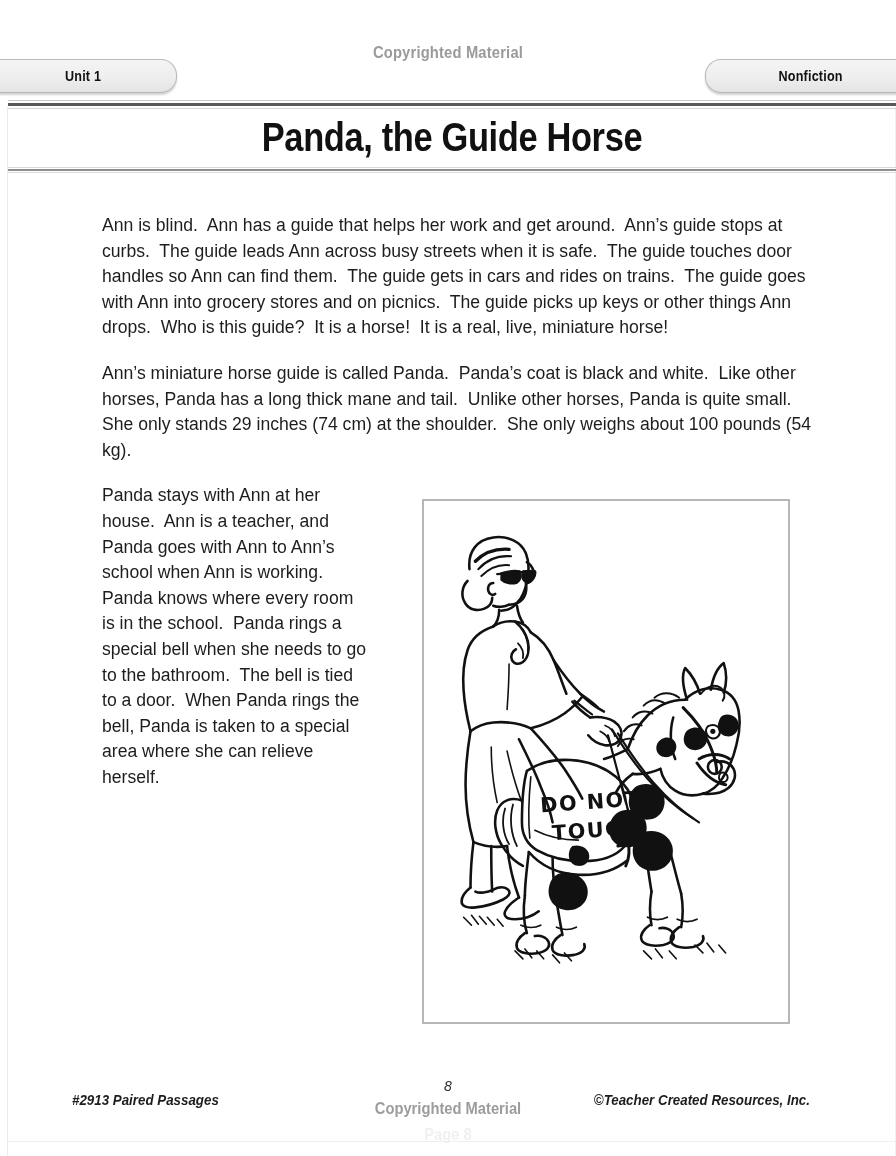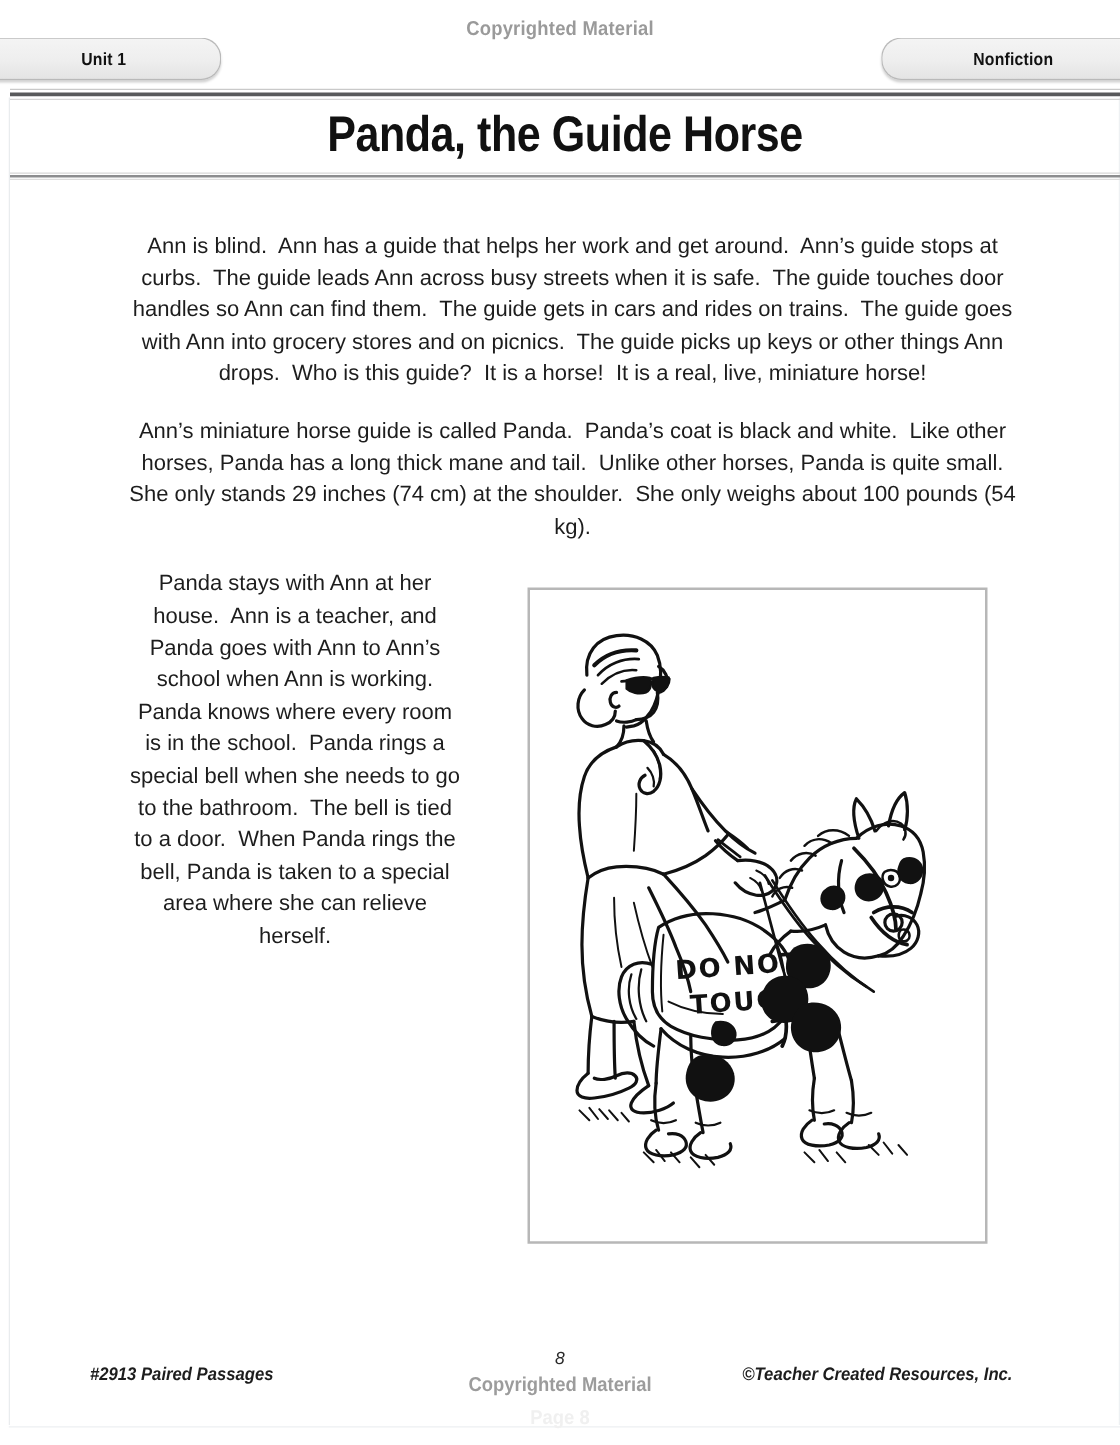--- a/index.html
+++ b/index.html
@@ -14,20 +14,21 @@
     font-family: "Liberation Sans", sans-serif;
     position: relative;
     color: #1b1b1b;
   }
 
   
   #page {
     position: absolute;
     inset: 0;
     background: #ffffff;
+    margin-top: 29px;
   }
 
   
   .scan-edge-left {
     position: absolute;
     left: 7px;
     top: 78px;
     width: 1px;
     height: 1062px;
     background: #e9ecee;
@@ -138,21 +139,21 @@
     position: absolute;
     left: 102px;
     top: 184px;
     width: 712px;
   }
   p.para {
     margin: 0 0 20px 0;
     font-size: 17.6px;
     line-height: 25.6px;
     color: #1d1d1d;
-    text-align: center;
+    text-align: left;
     white-space: pre-wrap;
     font-family: "Liberation Sans", sans-serif;
   }
   p.para.narrow {
     width: 268px;
     margin-bottom: 0;
   }
 
   
   .figure {

